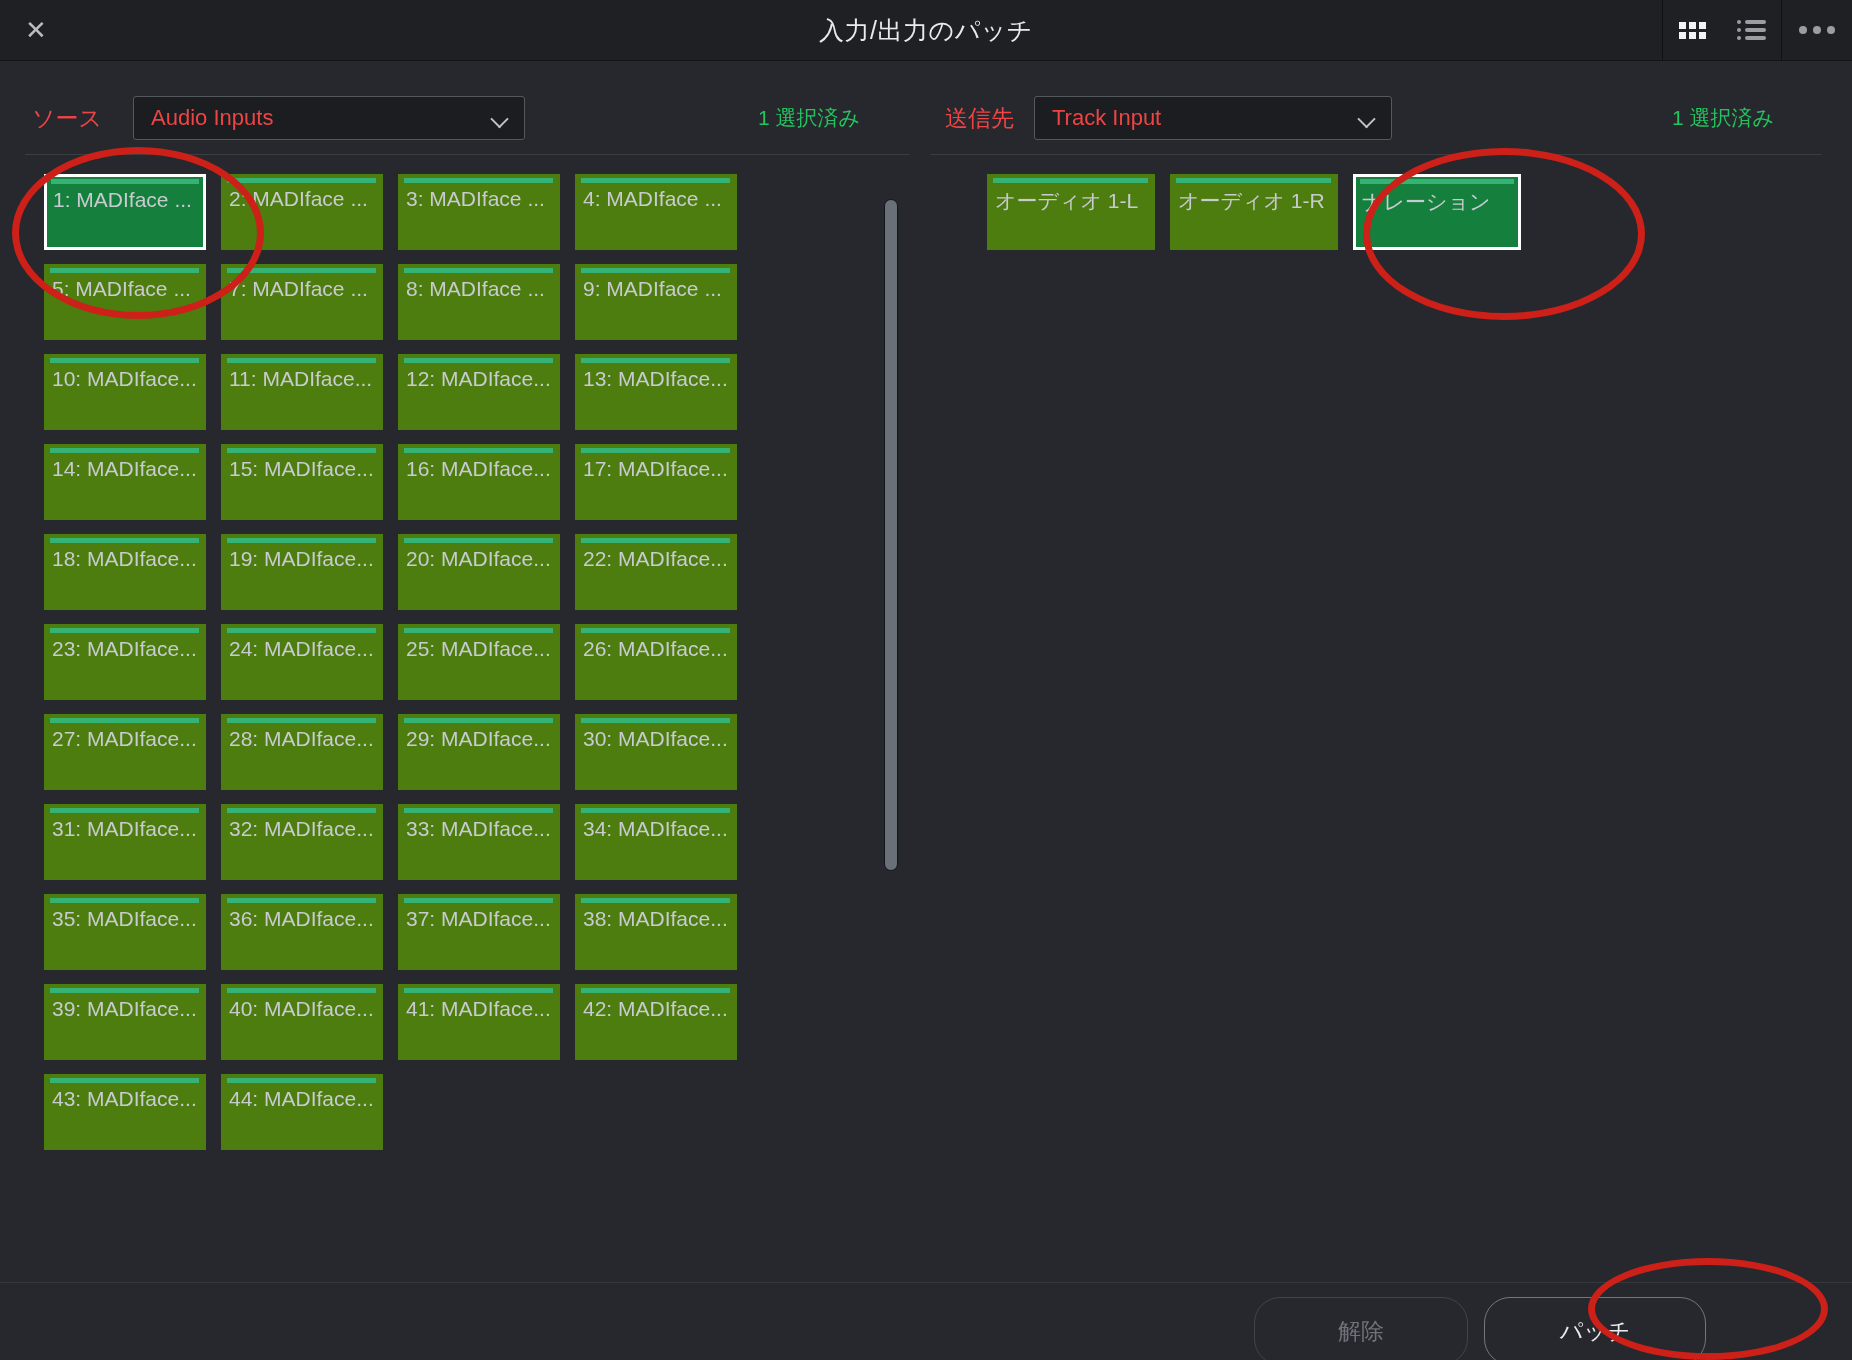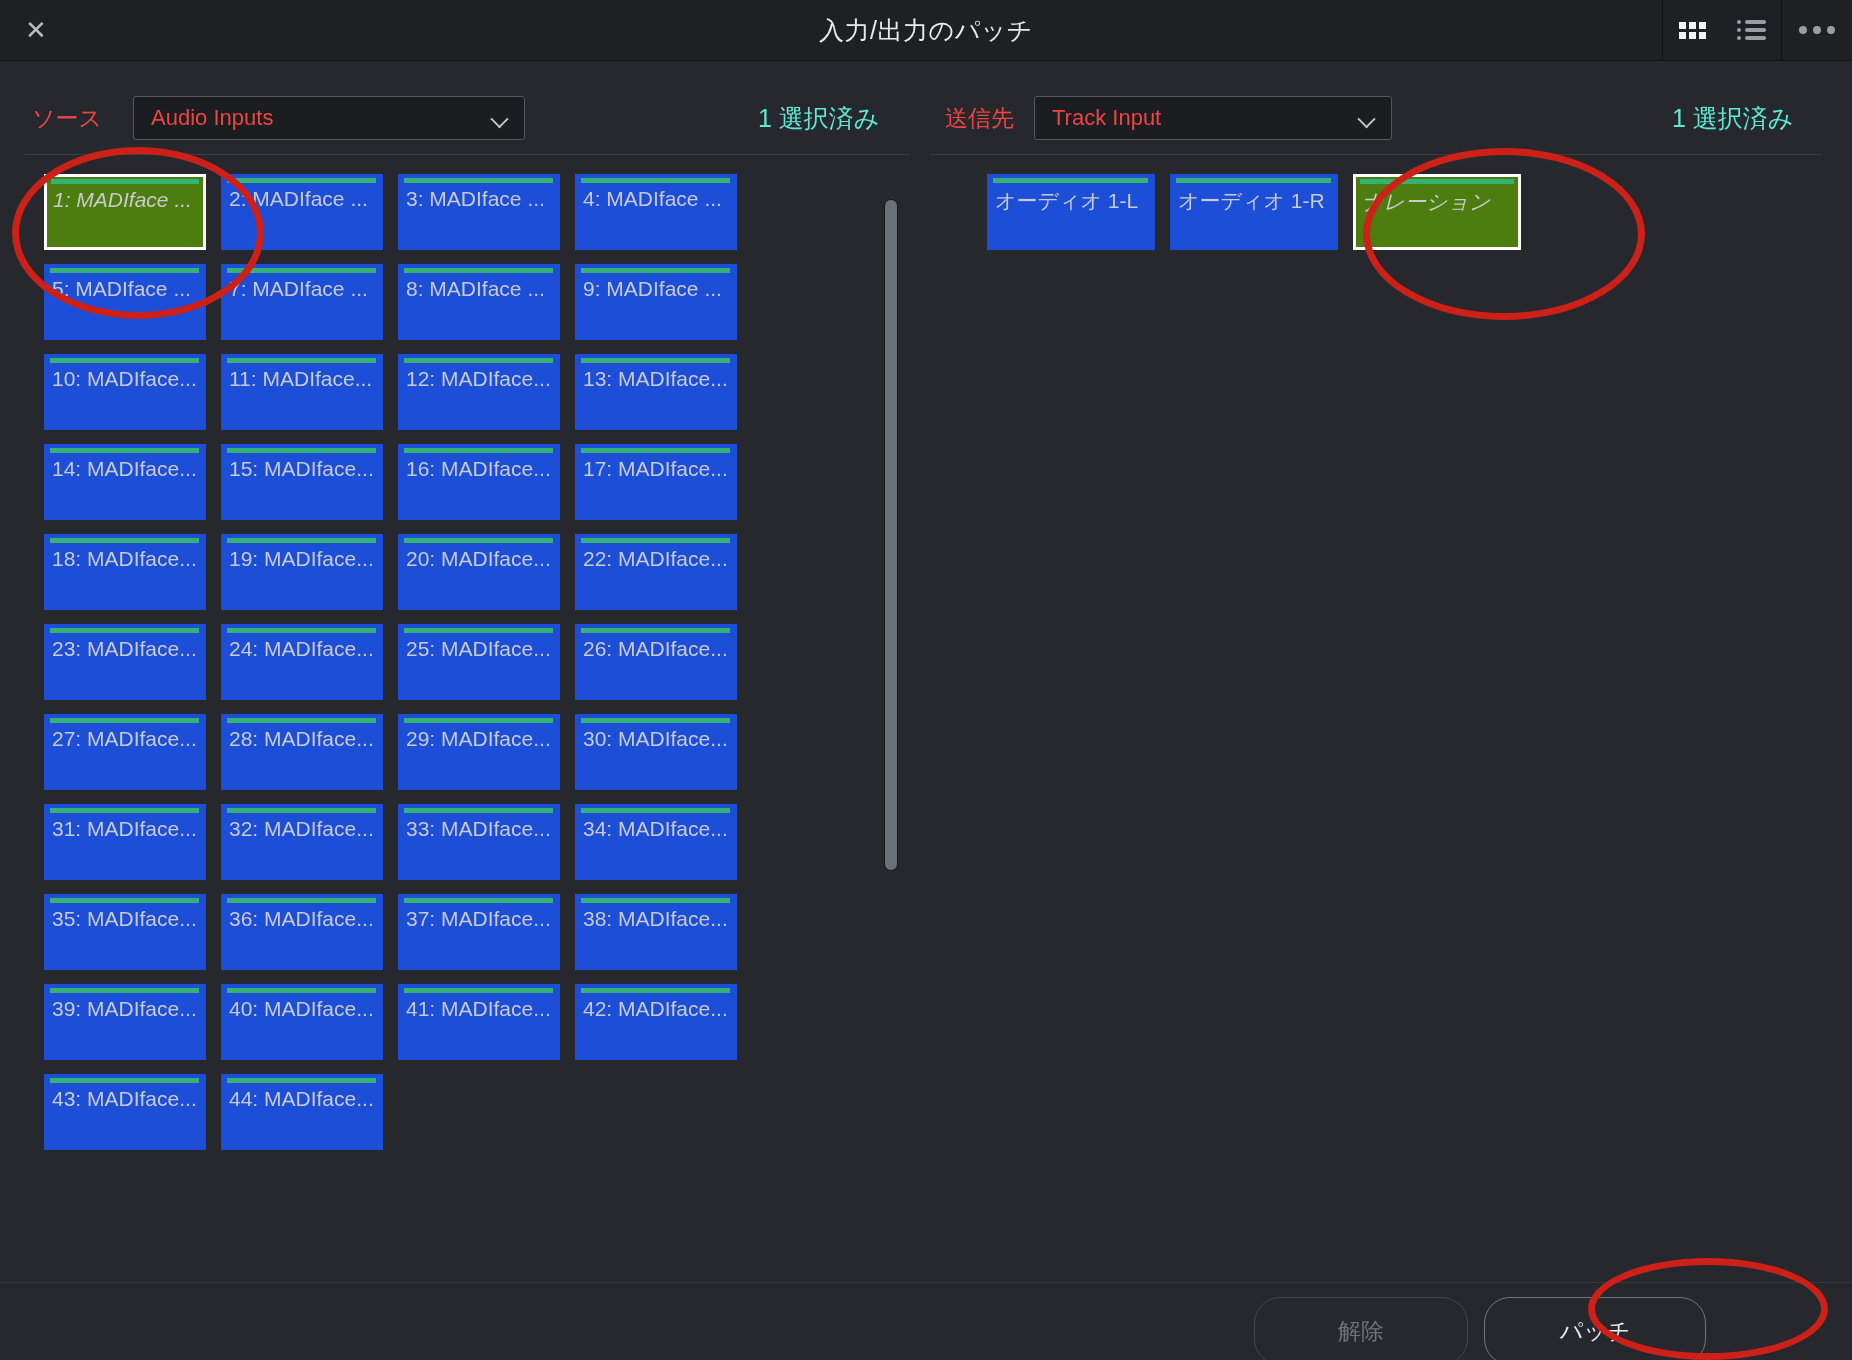--- a/index.html
+++ b/index.html
@@ -162,22 +162,22 @@
     border-right: 2px solid #c2c5ca;
     border-bottom: 2px solid #c2c5ca;
     transform: rotate(45deg);
   }
   .sel-count {
     position: absolute;
     top: 32px;
     height: 50px;
     display: flex;
     align-items: center;
-    color: #5eead4;
-    font-size: 25px;
+    color: #22c55e;
+    font-size: 21px;
     white-space: nowrap;
     text-align: center;
   }
 
   .divider {
     position: absolute;
     height: 1px;
     background: #3a3d42;
     top: 93px;
   }
@@ -191,42 +191,41 @@
     position: absolute;
     left: 0; top: 0;
     display: flex;
     flex-wrap: wrap;
   }
   .card {
     position: relative;
     width: 162px;
     height: 76px;
     margin: 0 15px 14px 0;
-    background: #1d4ed8;
+    background: #4d7c0f;
     box-sizing: border-box;
     cursor: pointer;
   }
   .card .bar {
     position: absolute;
     left: 6px; right: 7px; top: 4px;
     height: 5px;
     background: #34b374;
   }
   .card .cap {
     position: absolute;
     left: 8px; right: 4px; top: 13px;
     color: #c8cbcf;
     font-size: 21px;
     white-space: nowrap;
     overflow: hidden;
   }
   .card.selected {
     border: 3px solid #ffffff;
-    background: #4d7c0f;
-    font-style: italic;
+    background: #15803d;
   }
   .card.selected .bar { left: 4px; right: 4px; top: 2px; }
   .card.selected .cap { left: 6px; top: 11px; }
 
   .dest-card { width: 168px; }
 
   
   .scrollbar-track {
     position: absolute;
     width: 16px;

